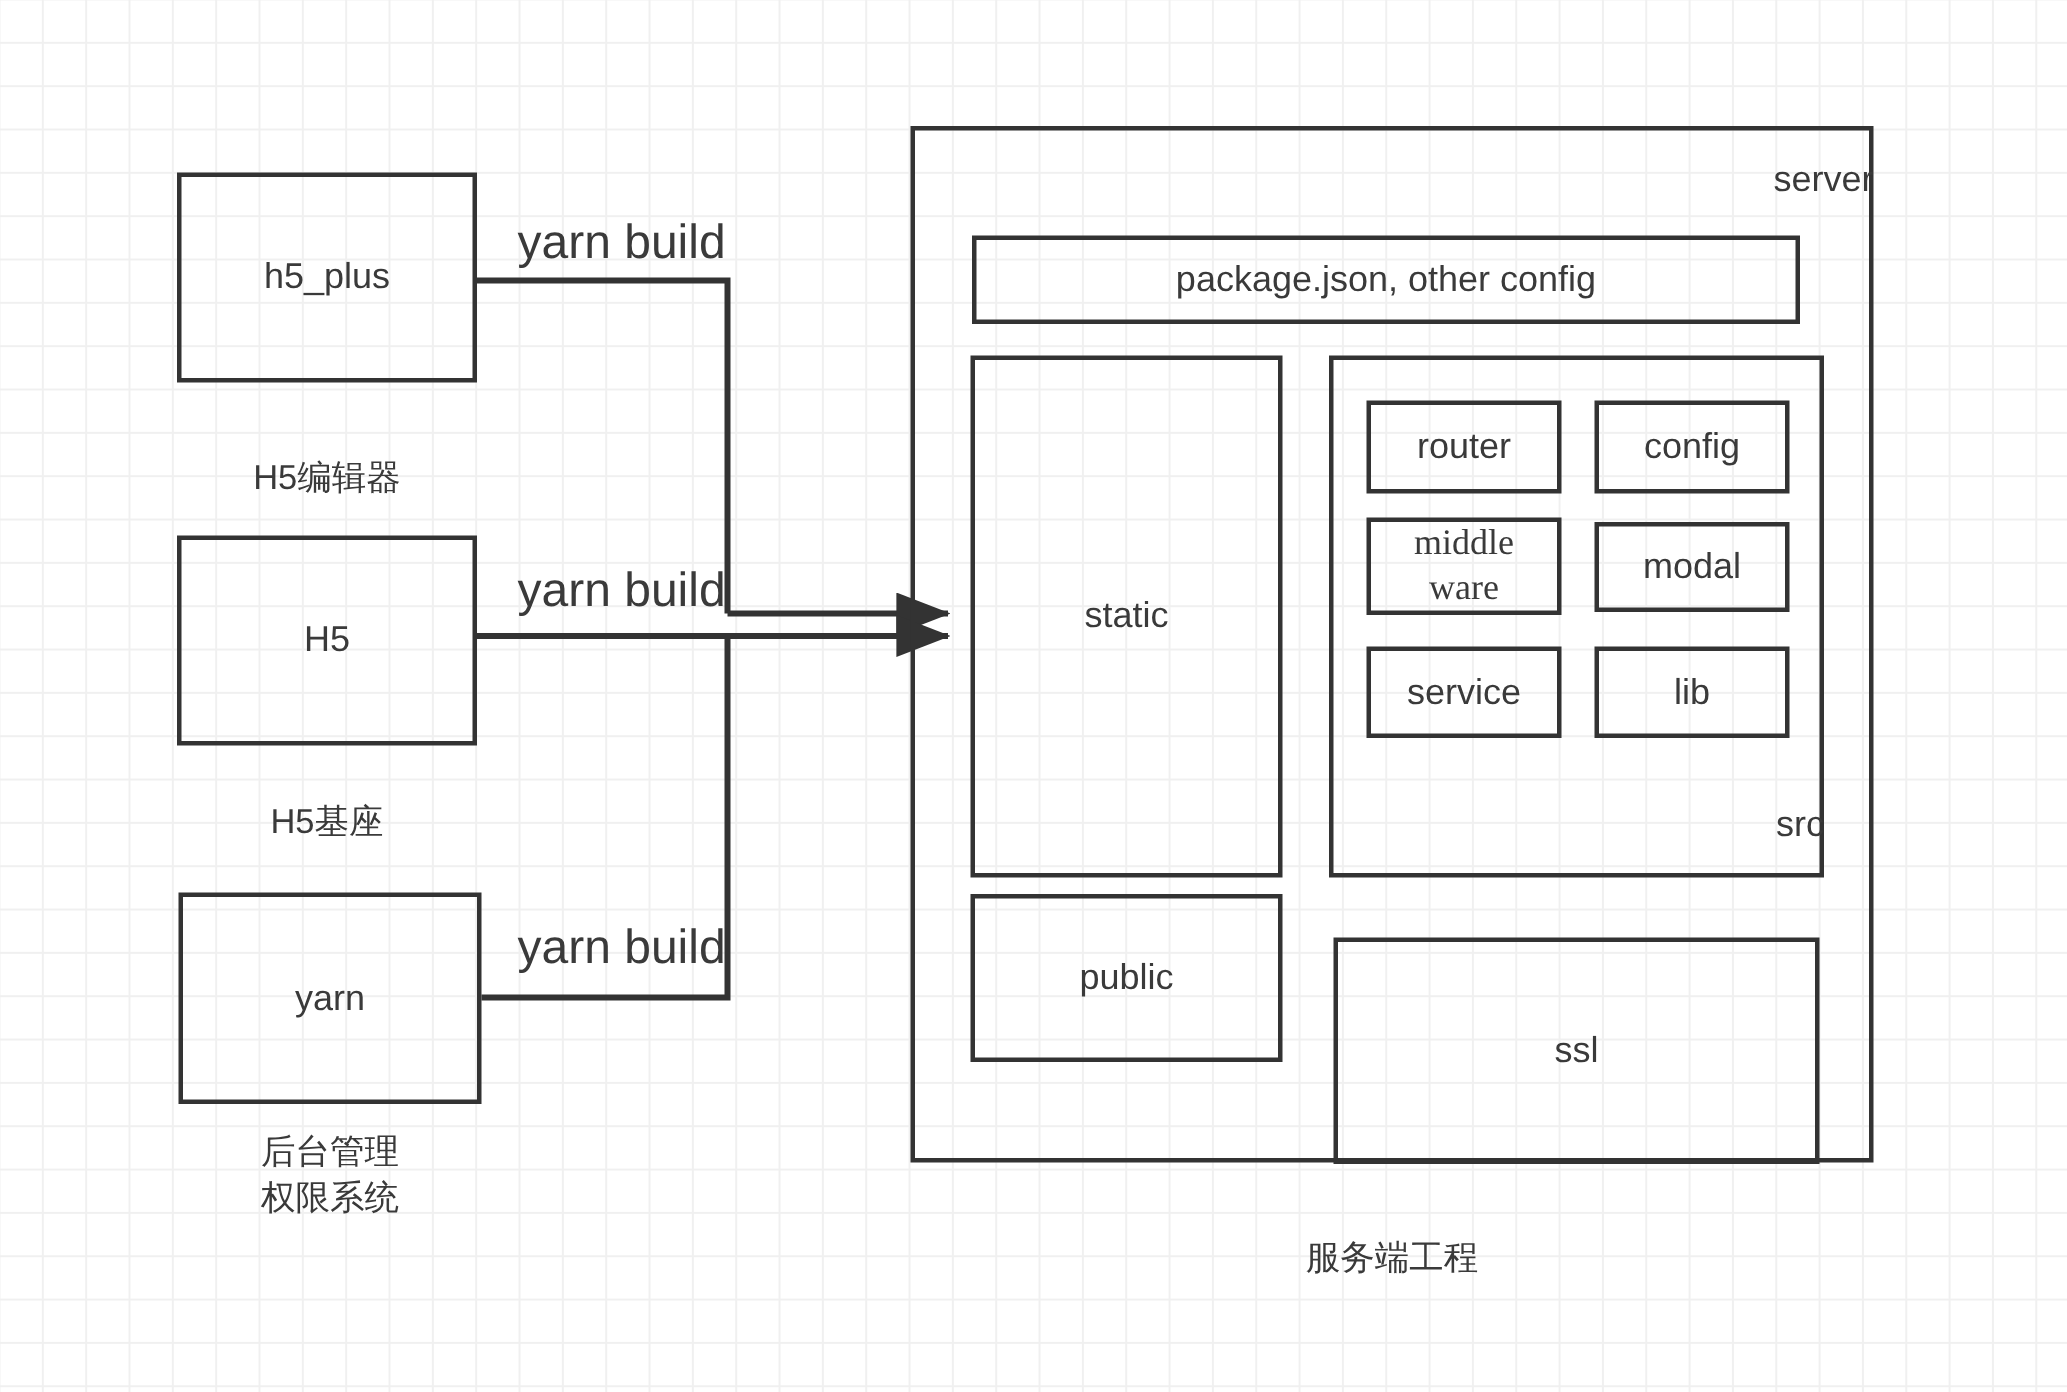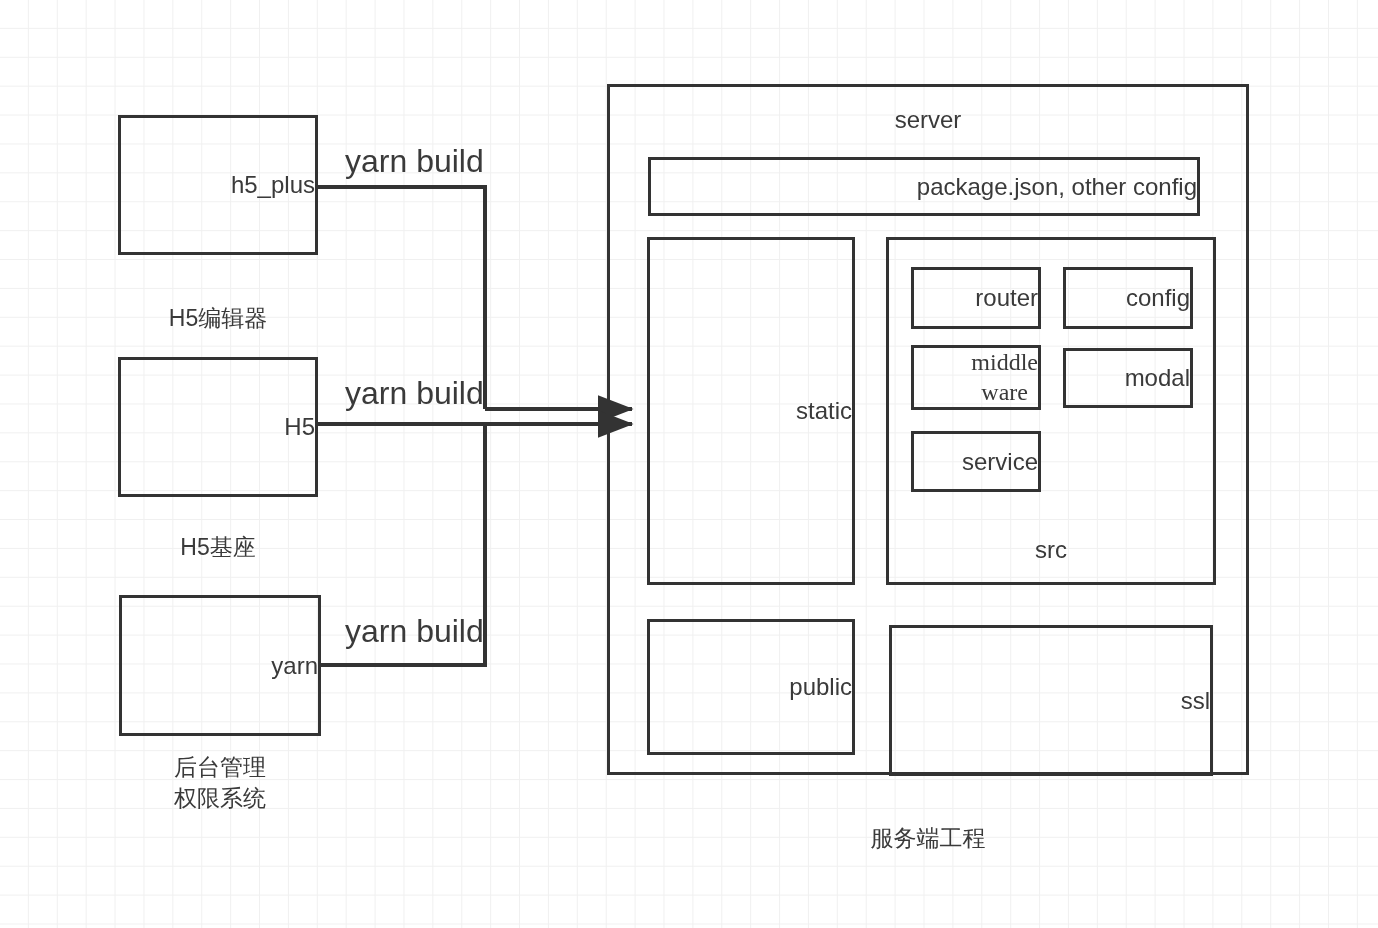--- a/index.html
+++ b/index.html
@@ -23,33 +23,33 @@
     color: #303030;
   }
 
   .box {
     position: absolute;
     box-sizing: border-box;
     border: 3px solid #333333;
     background: transparent;
     display: flex;
     align-items: center;
-    justify-content: flex-end;
+    justify-content: center;
     text-align: center;
     font-size: 24px;
     color: #3a3a3a;
     line-height: 1.22;
   }
 
   .inner-label {
     position: absolute;
     font-size: 24px;
     color: #3a3a3a;
     white-space: pre;
-    text-align: center;
+    text-align: right;
     line-height: 1.3;
   }
 
   .caption {
     position: absolute;
     font-size: 23px;
     color: #3a3a3a;
     text-align: center;
     white-space: pre-line;
     line-height: 1.35;
@@ -134,22 +134,25 @@
   <div class="box" style="left:911px; top:345px; width:130px; height:65px; white-space:pre-line;font-family:Liberation Serif, serif;">
     <span style="white-space:pre-line;">middle
 ware</span>
   </div>
   <div class="box" style="left:1063px; top:348px; width:130px; height:60px;">
     <span>modal</span>
   </div>
   <div class="box" style="left:911px; top:431px; width:130px; height:61px;">
     <span>service</span>
   </div>
+  <div class="box" style="left:1063px; top:431px; width:130px; height:61px;">
+    <span>lib</span>
+  </div>
 
-  <div class="box" style="left:647px; top:619px; width:208px; height:136px;">
+  <div class="box" style="left:647px; top:596px; width:208px; height:112px;">
     <span>public</span>
   </div>
   <div class="box" style="left:889px; top:625px; width:324px; height:151px;">
     <span>ssl</span>
   </div>
 
   <div class="caption" style="left:607px; top:823px; width:642px;">服务端工程</div>
 
 </div>
 

